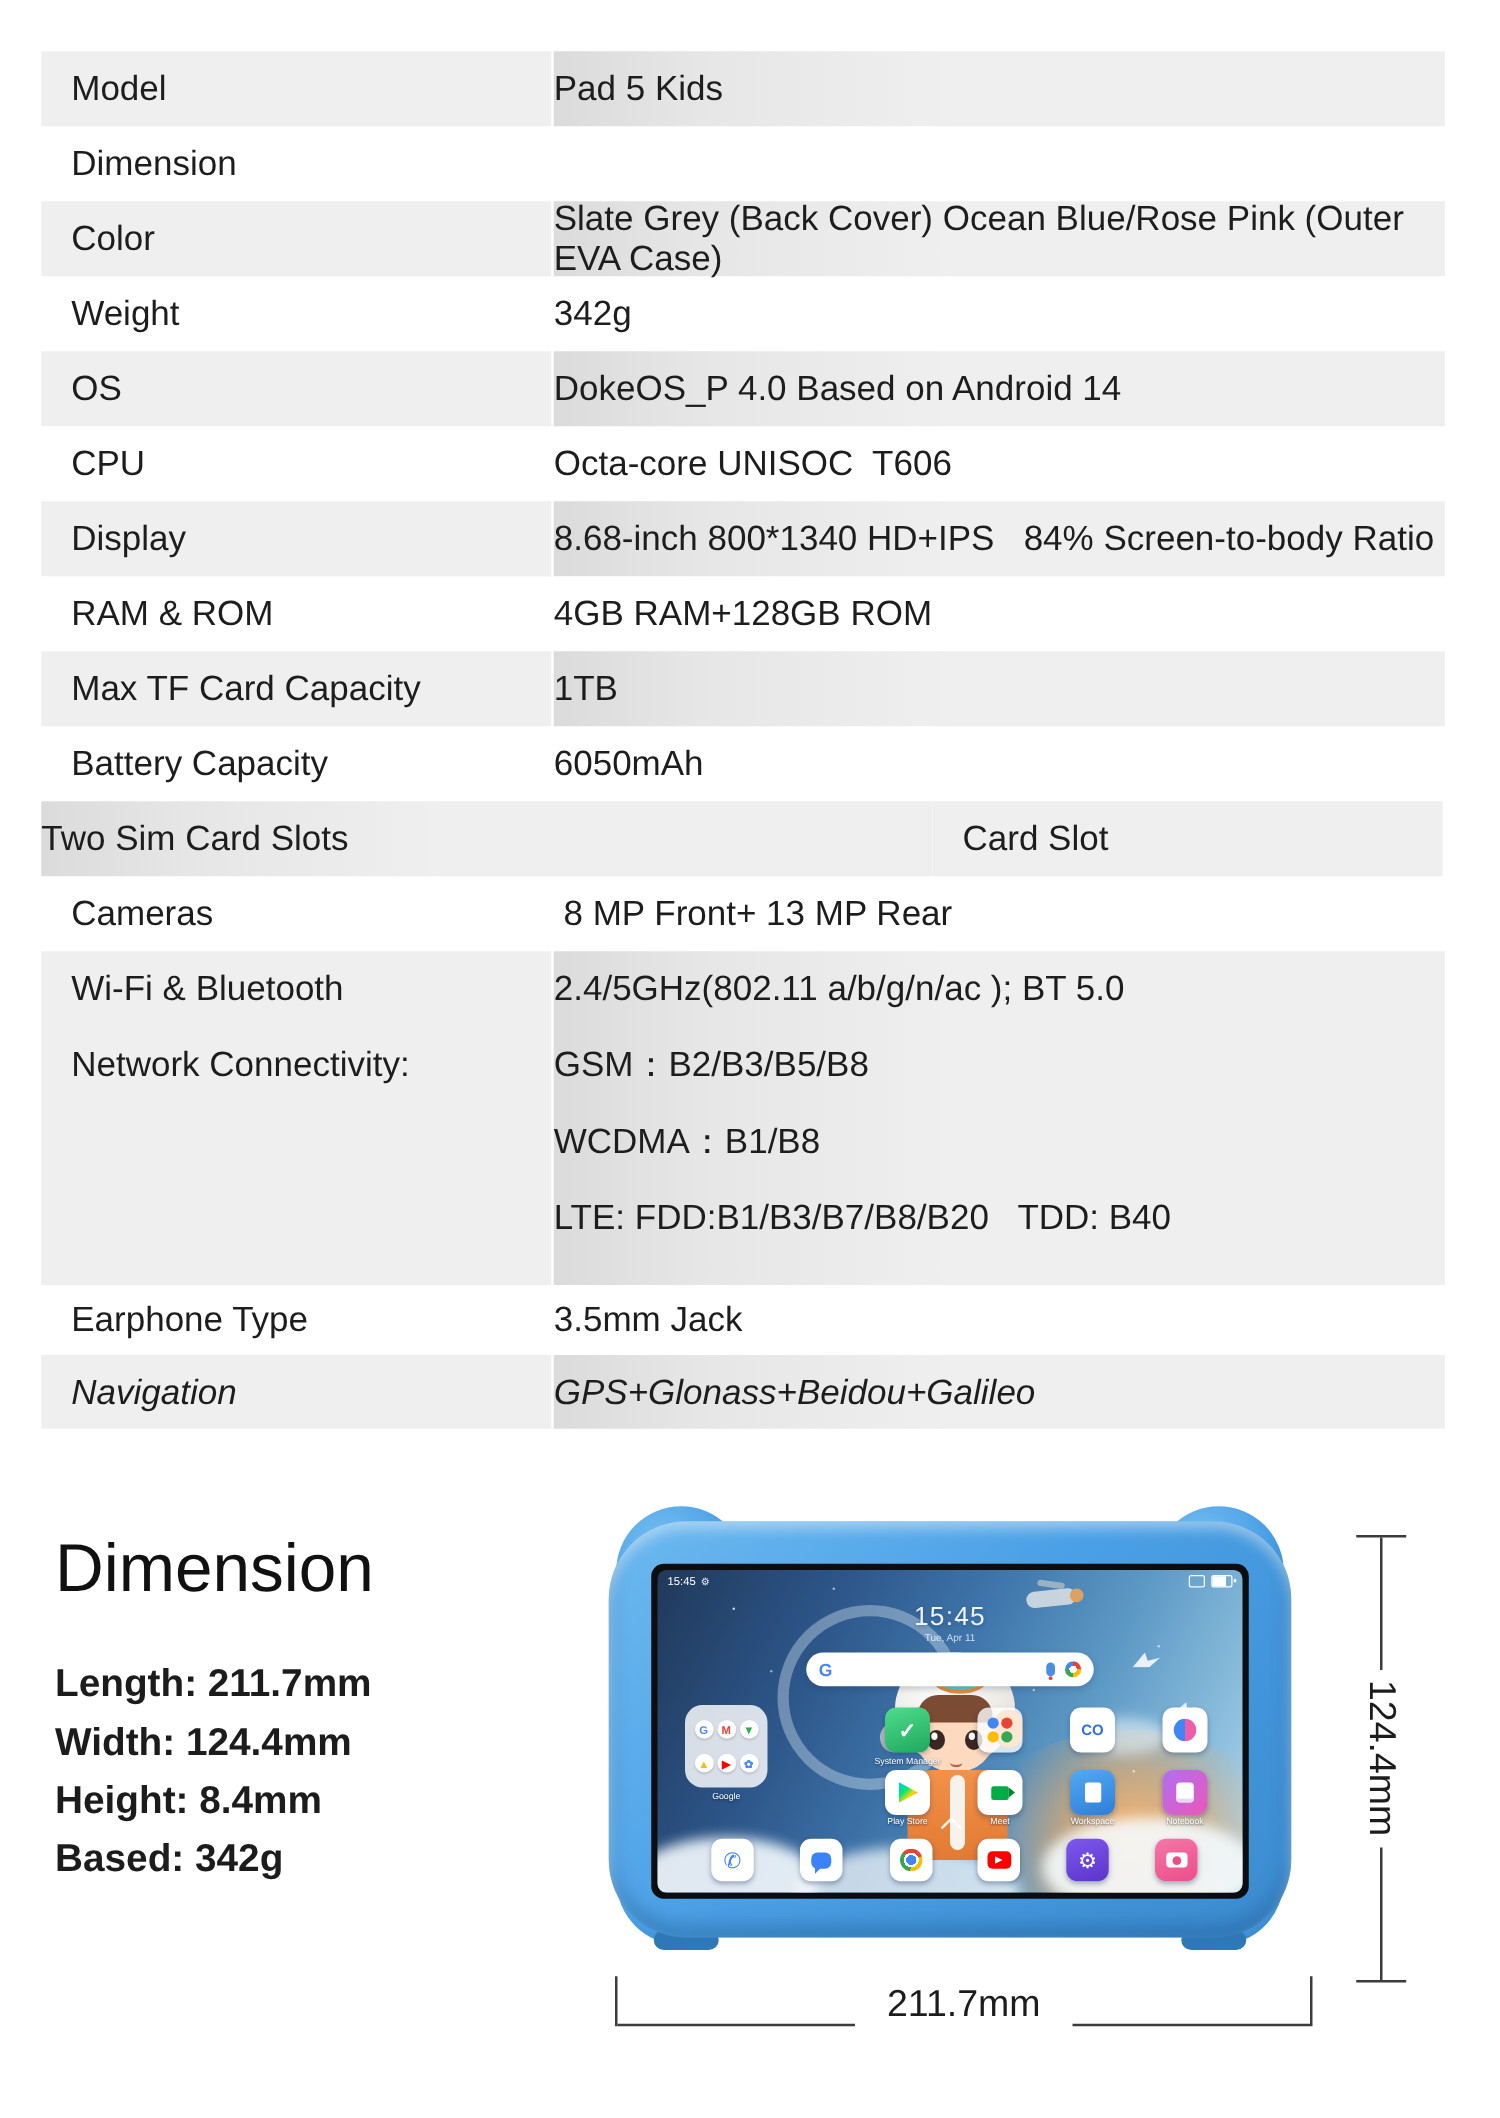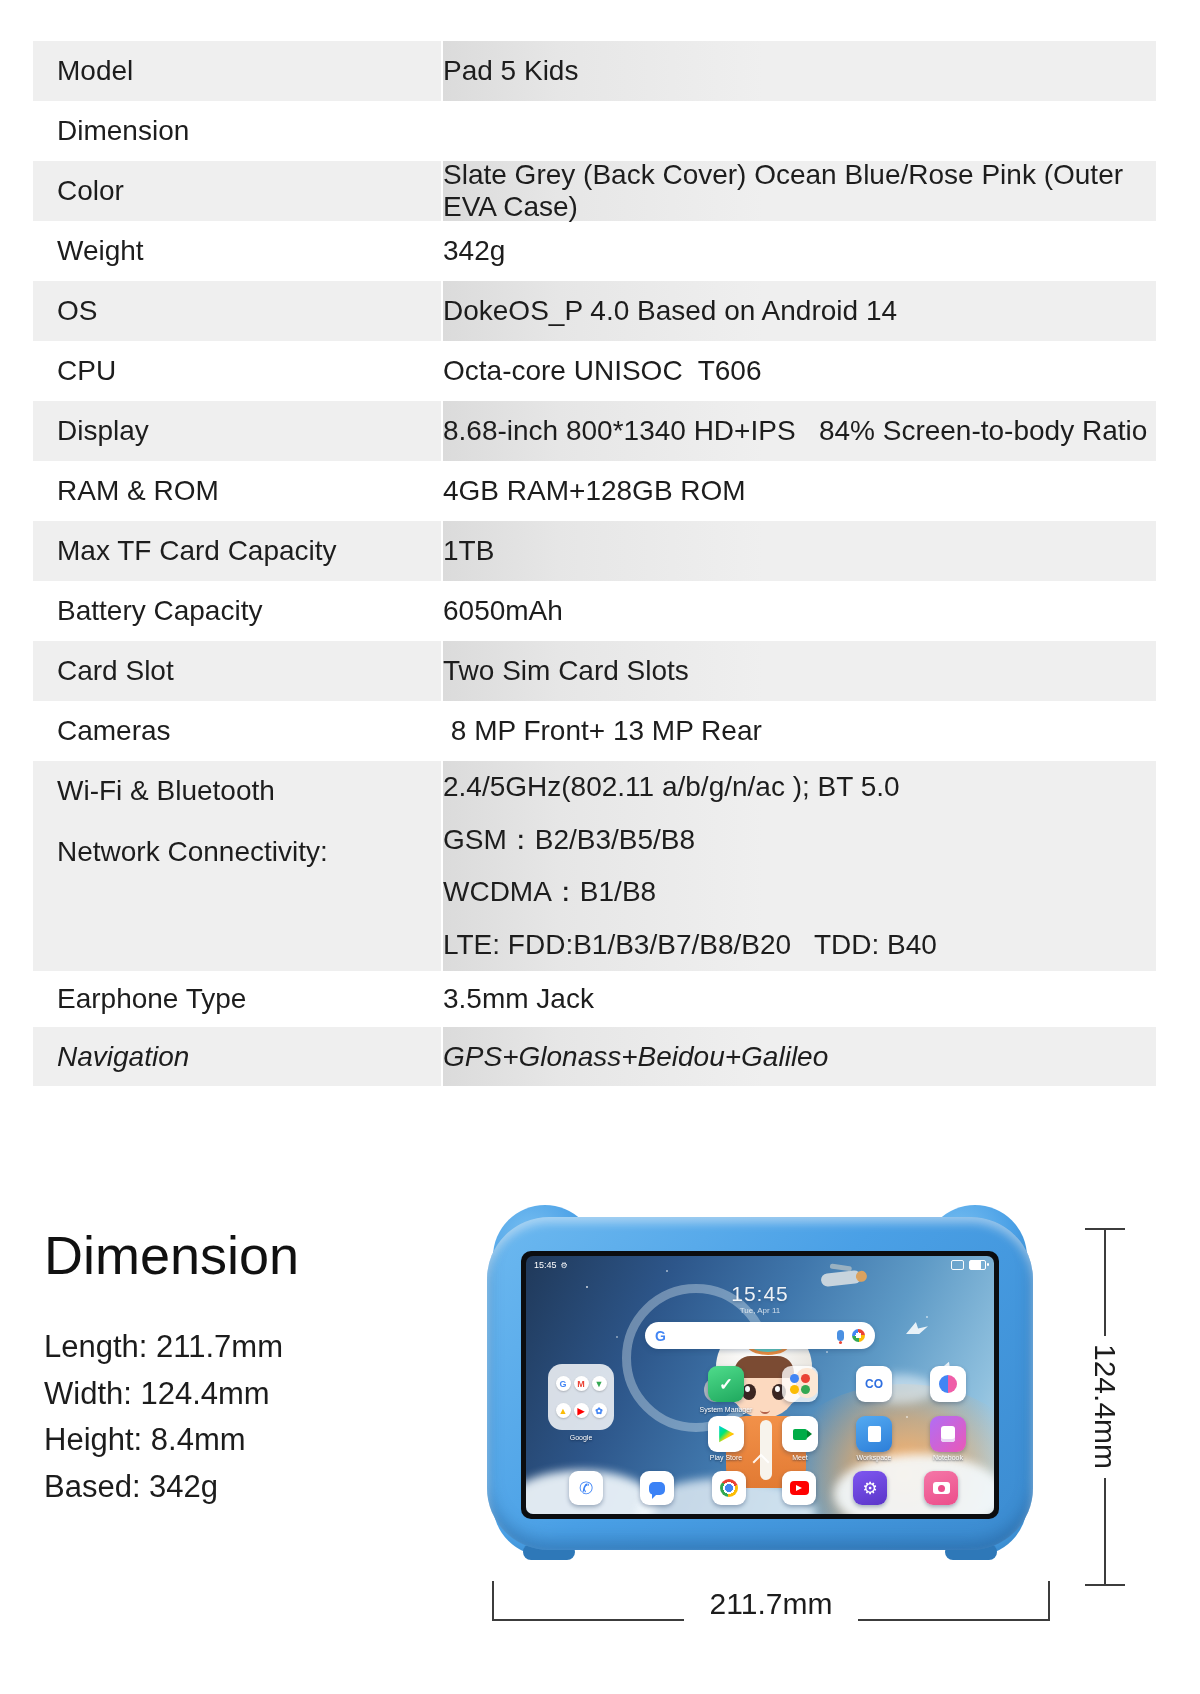--- a/index.html
+++ b/index.html
@@ -8,27 +8,27 @@
 
   
   .spec-table{position:absolute;left:33px;top:41px;width:1123px;font-size:28px;}
   .srow{display:flex;height:60px;}
   .srow.h56{height:56px;align-items:center;} .srow.h59{height:59px;font-style:italic;}
   .cell{display:flex;align-items:center;}
   .cell.lab{width:384px;padding-left:24px;margin-right:2px;flex:none;}
   .cell.val{flex:1;white-space:pre-wrap;}
   .srow.grey .lab{background:#efefef;}
   .srow.grey .val{background:linear-gradient(to right,#dbdbdb 0%,#e6e6e6 16%,#efefef 45%);}
-  .srow.block{height:210px;}
+  .srow.block{height:267px;}
   .srow.block .cell{flex-direction:column;align-items:flex-start;justify-content:flex-start;}
   .bl{height:60.75px;display:flex;align-items:center;white-space:pre-wrap;}
 
   
   .dim-title{position:absolute;left:44px;top:1224px;font-size:54px;color:#111;}
-  .dim-specs{position:absolute;left:44px;top:1324px;font-size:31px;line-height:46.5px;color:#1c1c1c;}
+  .dim-specs{position:absolute;left:44px;top:1324px;font-size:31px;line-height:46.5px;color:#1c1c1c;font-weight:bold;}
 
   
   .tablet{position:absolute;left:485px;top:1205px;width:550px;height:355px;}
   .bump{position:absolute;width:104px;height:104px;border-radius:50%;
         background:radial-gradient(circle at 35% 30%,#79c0f2,#4aa0e6 55%,#3484c6 90%);}
   .bump.tl{left:8px;top:0;} .bump.tr{right:8px;top:0;}
   .bump.bl{left:8px;bottom:4px;} .bump.br{right:8px;bottom:4px;}
   .foot{position:absolute;bottom:0;width:52px;height:16px;border-radius:8px;background:#2e78b8;}
   .foot.fl{left:38px;} .foot.fr{right:38px;}
   .case{position:absolute;left:2px;right:2px;top:12px;bottom:10px;border-radius:62px;
@@ -194,22 +194,22 @@
   </div>
   <div class="srow grey">
     <div class="cell lab">Max TF Card Capacity</div>
     <div class="cell val">1TB</div>
   </div>
   <div class="srow">
     <div class="cell lab">Battery Capacity</div>
     <div class="cell val">6050mAh</div>
   </div>
   <div class="srow grey">
+    <div class="cell val">Two Sim Card Slots</div>
     <div class="cell lab">Card Slot</div>
-    <div class="cell val">Two Sim Card Slots</div>
   </div>
   <div class="srow">
     <div class="cell lab">Cameras</div>
     <div class="cell val"> 8 MP Front+ 13 MP Rear</div>
   </div>
 
   <div class="srow grey block">
     <div class="cell lab">
       <div class="bl">Wi-Fi &amp; Bluetooth</div>
       <div class="bl">Network Connectivity:</div>

